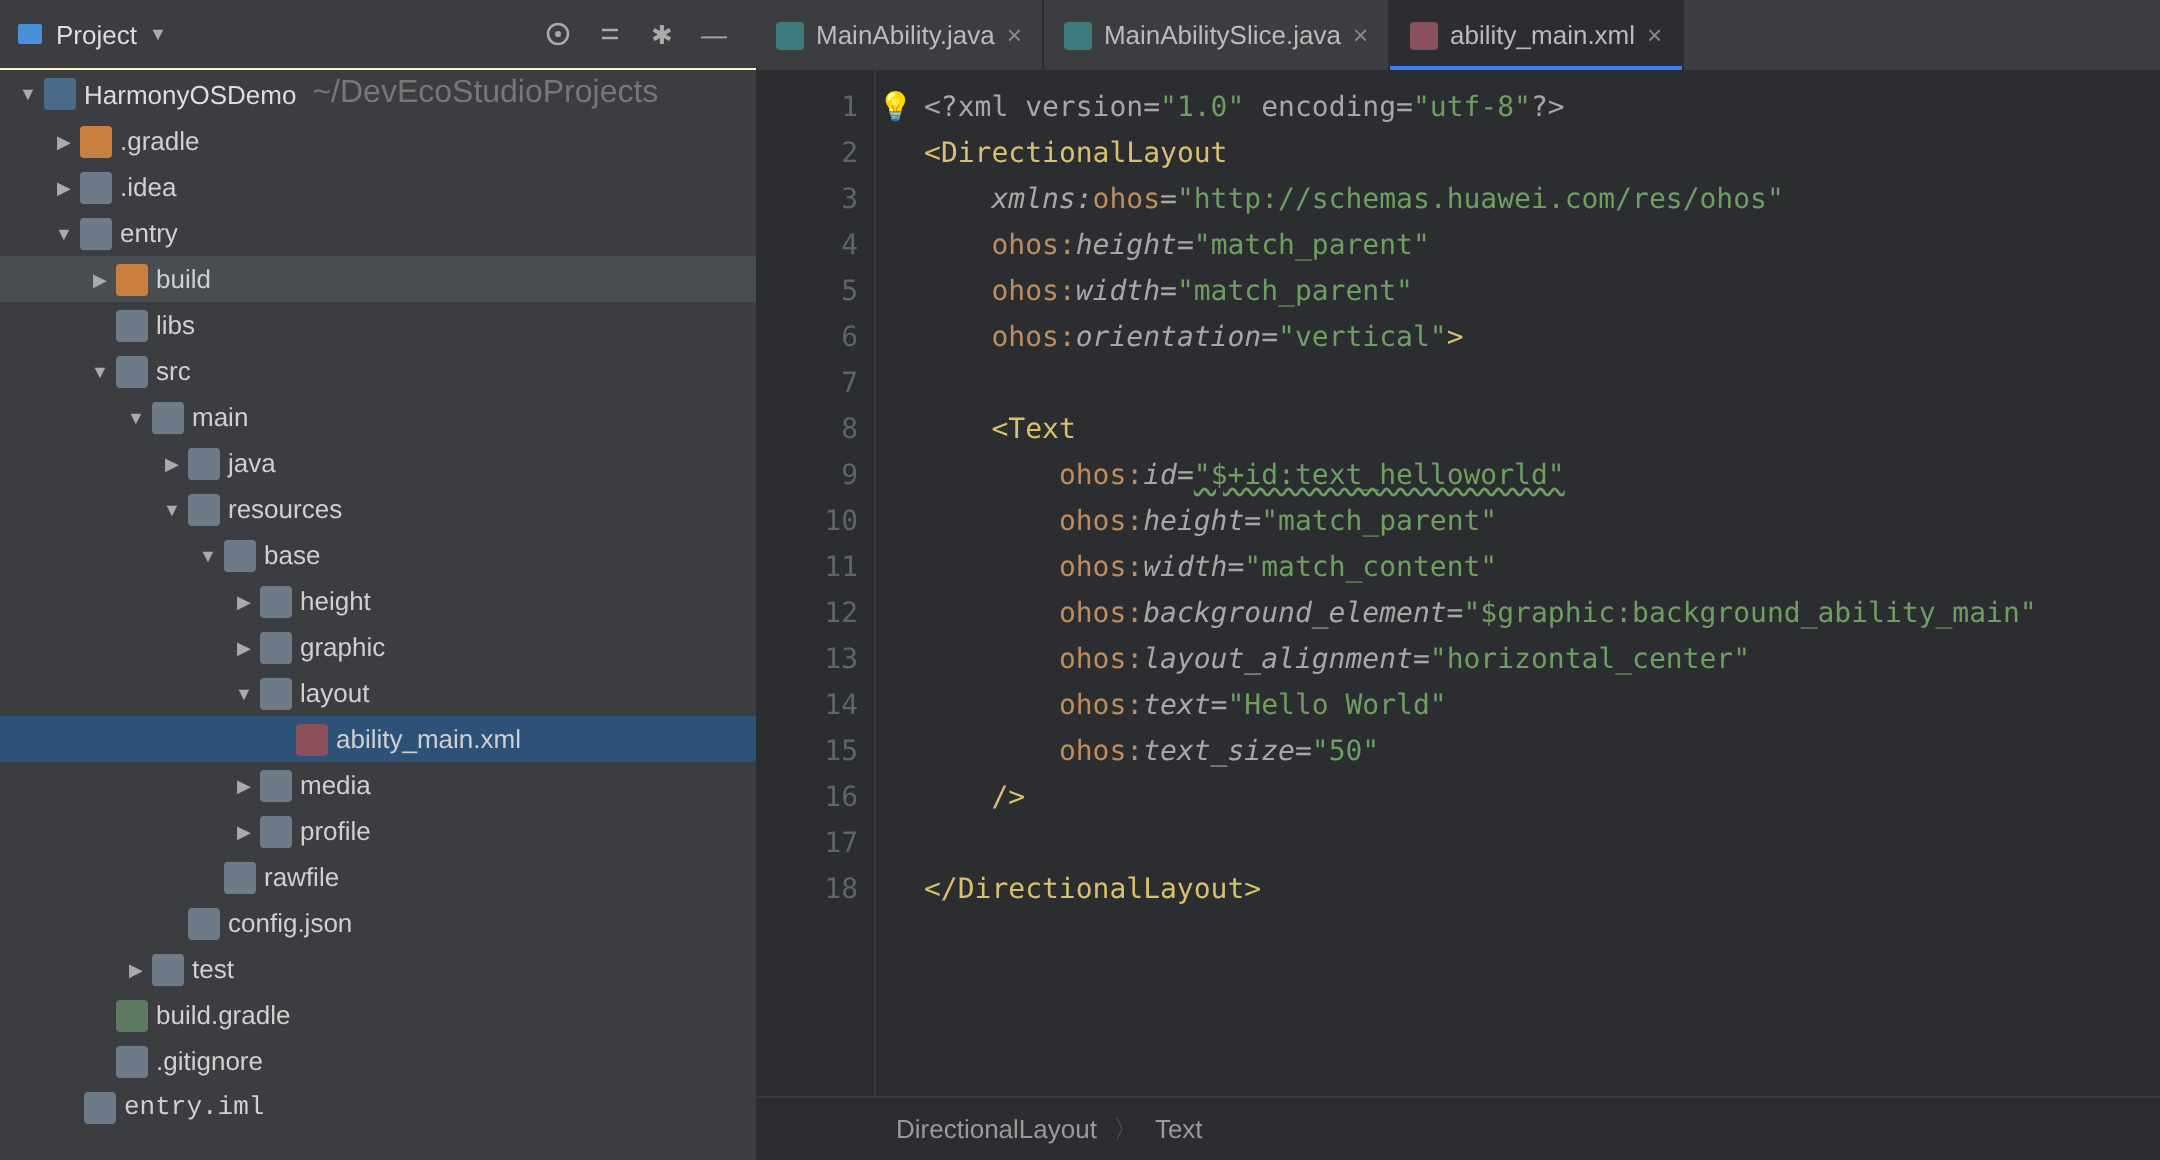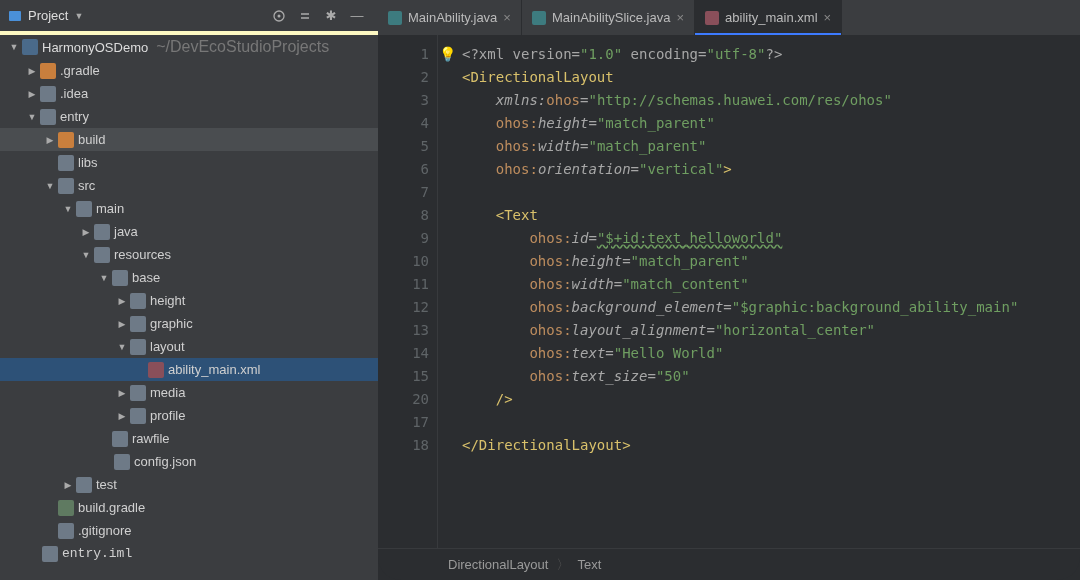--- a/index.html
+++ b/index.html
@@ -1,18 +1,18 @@
 <!DOCTYPE html>
 <html><head>
 <meta charset="utf-8">
 <style>
 * { margin:0; padding:0; box-sizing:border-box; }
 body { width:1080px; height:580px; background:#2b2d30; font-family:"Segoe UI",Arial,sans-serif; font-size:13px; color:#b0b0b0; overflow:hidden; display:flex; }
 .sidebar { width:378px; height:580px; background:#3b3d40; display:flex; flex-direction:column; }
-.sb-header { height:35px; display:flex; align-items:center; padding:0 8px; color:#ddd; border-bottom:4px solid #fef9c3; }
+.sb-header { height:35px; display:flex; align-items:center; padding:0 8px; color:#ddd; border-bottom:1px solid #fef9c3; }
 .sb-title { font-weight:500; display:flex; align-items:center; gap:6px; }
 .sb-spacer { flex:1; }
 .sb-icon { width:18px; height:18px; margin:0 4px; display:inline-flex; align-items:center; justify-content:center; cursor:pointer; color:#aaa; }
 .proj-root { padding:3px 0 3px 8px; display:flex; align-items:center; color:#ddd; height:24px; }
 .proj-root .path { color:#777; margin-left:8px; font-size:16px; }
 .tree { overflow:hidden; }
 .tree-row { display:flex; align-items:center; height:23px; cursor:pointer; padding-right:6px; }
 .tree-row.sel { background:#2d5177; }
 .tree-row.hl { background:#4a4d50; }
 .arrow { width:12px; display:inline-flex; justify-content:center; color:#aaa; font-size:9px; }
@@ -154,21 +154,21 @@
       <div class="tree-row" style="padding-left: 116px;">
         <span class="arrow">▶</span>
         <span class="ficon ico-folder"></span>
         <span class="flabel">profile</span>
       </div>
       <div class="tree-row" style="padding-left: 98px;">
         <span class="arrow"></span>
         <span class="ficon ico-folder"></span>
         <span class="flabel">rawfile</span>
       </div>
-      <div class="tree-row" style="padding-left: 100px;">
+      <div class="tree-row" style="padding-left: 80px;">
         <span class="arrow"></span>
         <span class="ficon ico-file"></span>
         <span class="flabel">config.json</span>
       </div>
       <div class="tree-row" style="padding-left: 62px;">
         <span class="arrow">▶</span>
         <span class="ficon ico-folder"></span>
         <span class="flabel">test</span>
       </div>
       <div class="tree-row" style="padding-left: 44px;">
@@ -217,21 +217,21 @@
         <div>6</div>
         <div>7</div>
         <div>8</div>
         <div>9</div>
         <div>10</div>
         <div>11</div>
         <div>12</div>
         <div>13</div>
         <div>14</div>
         <div>15</div>
-        <div>20</div>
+        <div>16</div>
         <div>17</div>
         <div>18</div>
       </div>
     <div class="hint-col" id="hints">
         <div></div>
         <div></div>
         <div></div>
         <div></div>
         <div></div>
         <div></div>

